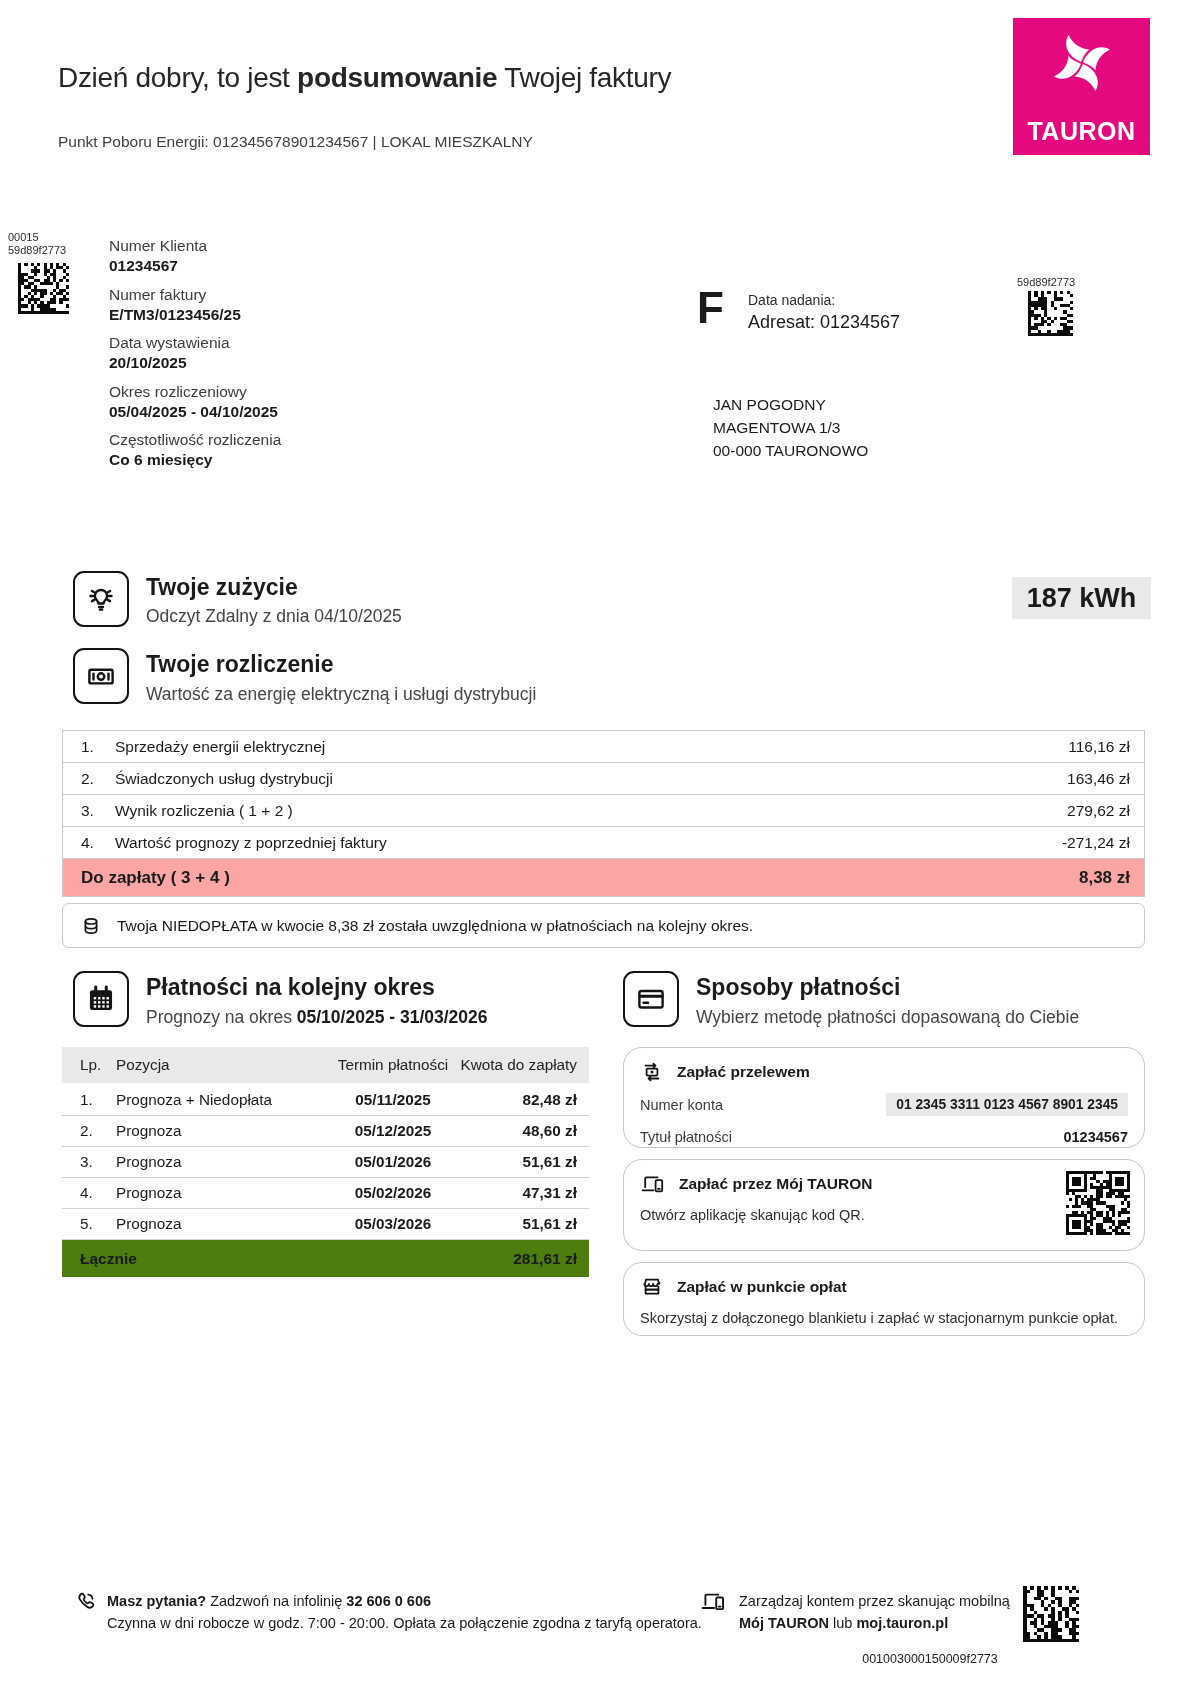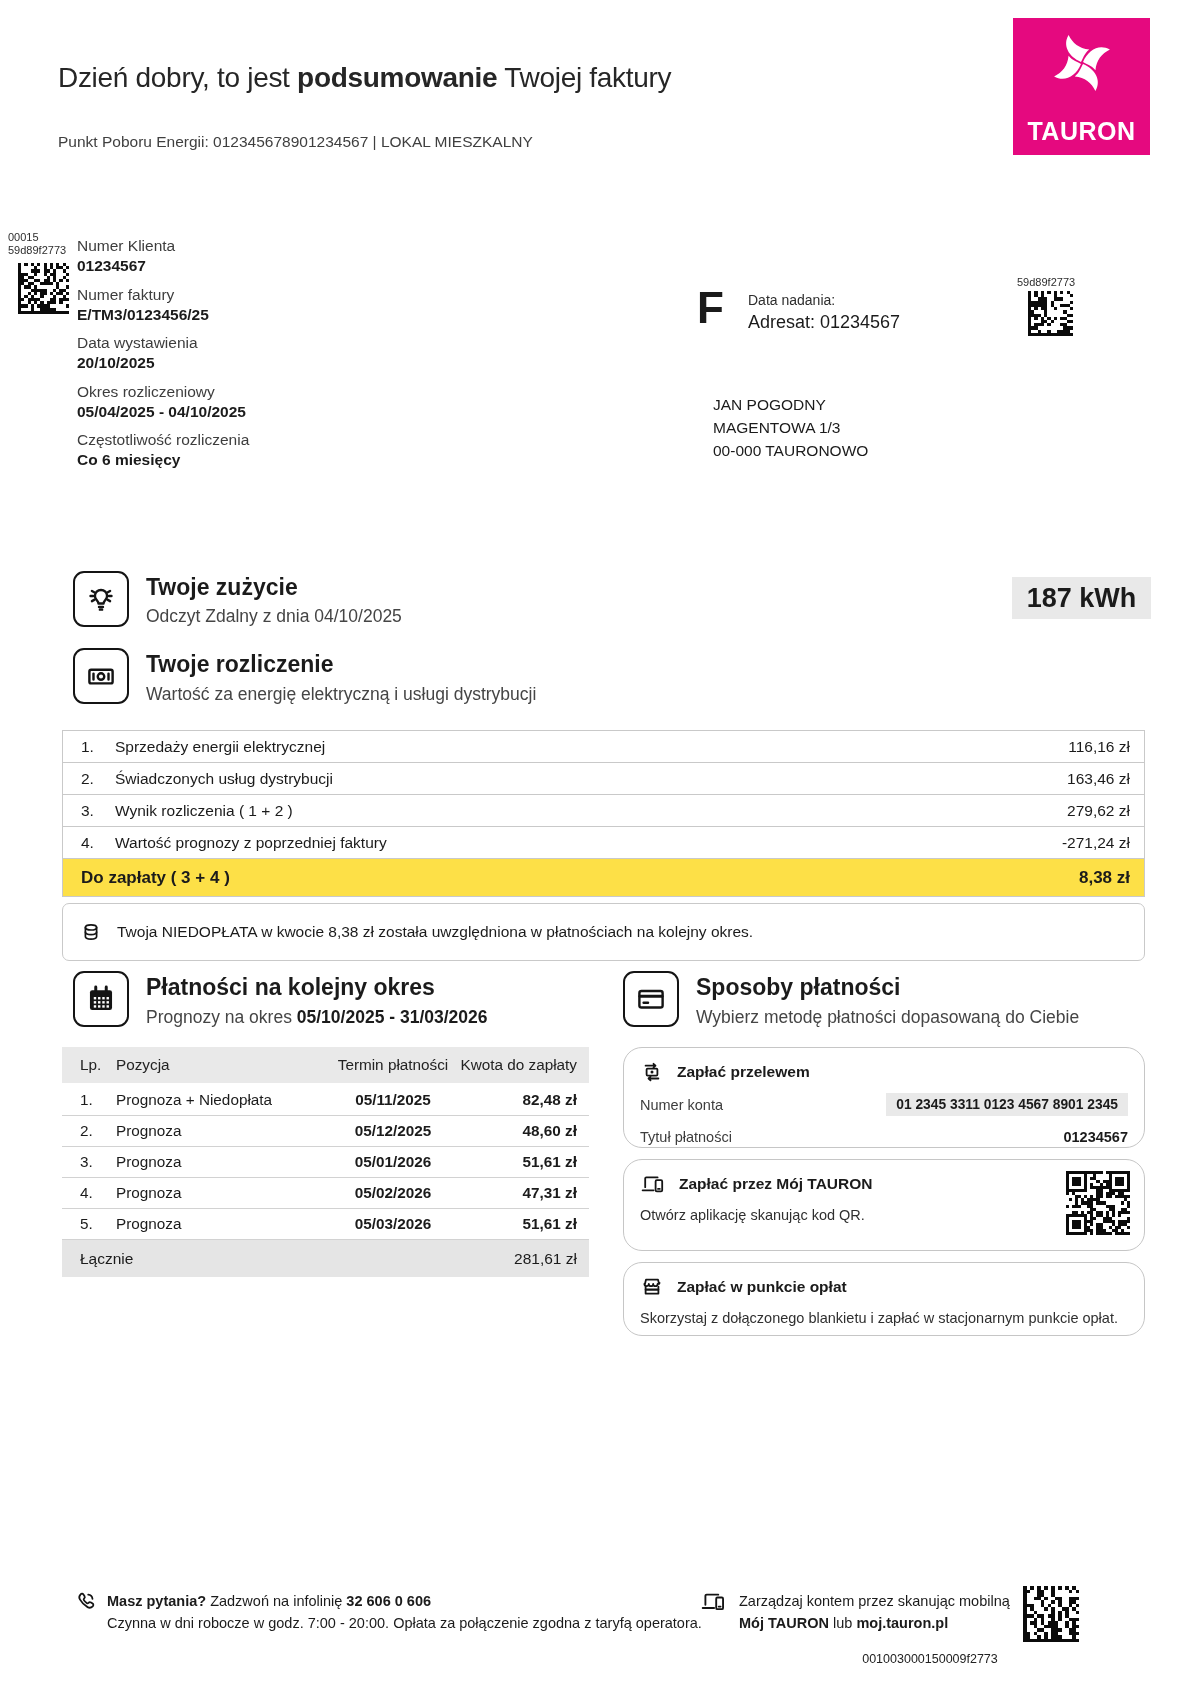--- a/index.html
+++ b/index.html
@@ -15,21 +15,21 @@
   #addr { left:58px; top:161px; font-size:26px; font-weight:700; letter-spacing:0.1px; }
   #logo { left:1013px; top:18px; width:137px; height:137px; display:block; }
   #logo .pin { position:absolute; left:50%; top:14px; transform:translateX(-50%); }
   #logo .logo-text { position:absolute; bottom:9px; width:100%; text-align:center; color:#fff;
                      font-size:25px; font-weight:700; letter-spacing:0.5px; }
 
   
   #print-codes { left:8px; top:231px; font-size:11px; line-height:13px; color:#2e2e2e; }
   #dm-left { left:18px; top:263px; width:51px; height:51px; }
   #meta-fields { left:77px; top:236px; width:320px; }
-  .mf { margin-bottom:8.5px; }
+  .mf { margin-bottom:8.5px;margin-left:32px; }
   .mf .lbl { font-size:15.5px; color:#3d3d3d; line-height:20px; }
   .mf .val { font-size:15.5px; font-weight:700; line-height:20px; }
 
   
   #frank { left:697px; top:286px; font-size:44px; line-height:44px; font-weight:700; }
   #posting { left:748px; top:292px; }
   #posting .posting-lbl { font-size:14px; color:#2e2e2e; }
   #posting .posting-val { font-size:18px; margin-top:4px; }
   #recipient { left:713px; top:393px; font-size:15.5px; line-height:23px; }
   #code-right { left:1017px; top:276px; font-size:11px; color:#2e2e2e; }
@@ -52,47 +52,47 @@
   #billing-icon { left:73px; top:648px; }
   #billing-title { left:146px; top:651px; }
   #billing-sub { left:146px; top:684px; }
 
   
   #billing-table { left:62px; top:730px; width:1083px; border:1px solid #c9c9c9; background:#fff; }
   .b-row { height:32px; display:flex; align-items:center; padding:0 14px 0 18px;
            font-size:15.5px; border-bottom:1px solid #c9c9c9; }
   .b-no { width:34px; }
   .b-label { flex:1; }
-  #billing-total { height:37px; background:#fde047; display:flex; align-items:center;
+  #billing-total { height:37px; background:#fca5a5; display:flex; align-items:center;
                    padding:0 14px 0 18px; font-size:17px; font-weight:700;gap:44px; }
   #billing-total .t-label { flex:1; }
 
   
-  #notice { left:62px; top:903px; width:1083px; height:58px; border:1px solid #c9c9c9;
+  #notice { left:62px; top:903px; width:1083px; height:45px; border:1px solid #c9c9c9;
             border-radius:7px; display:flex; align-items:center; gap:14px;
             padding:0 16px; font-size:15.5px; }
 
   
   #pay-icon { left:73px; top:971px; }
   #pay-title { left:146px; top:974px; }
   #pay-sub { left:146px; top:1007px; }
 
   
   #pay-table { left:62px; top:1047px; width:527px; }
   .p-head { height:36px; background:#e9e9e9; display:flex; align-items:center;
             padding:0 12px 0 18px; font-size:15.3px; color:#232323; margin-bottom:2px; }
   .p-row { height:31px; display:flex; align-items:center; padding:0 12px 0 18px;
            font-size:15.3px; border-bottom:1px solid #d2d2d2; }
   .p-no { width:36px; }
   .p-item { flex:1; }
   .p-due { width:132px; text-align:center; }
   .p-amt { width:118px; text-align:right; }
   .p-row .p-due, .p-row .p-amt { font-weight:700; }
-  .p-total { height:37px; background:#e5e5e5; display:flex; align-items:center;
-             padding:0 12px 0 18px; font-size:15.5px; font-weight:400; }
+  .p-total { height:37px; background:#4d7c0f; display:flex; align-items:center;
+             padding:0 12px 0 18px; font-size:15.5px; font-weight:700; }
   .p-total .t-label { flex:1; }
 
   
   #methods-icon { left:623px; top:971px; }
   #methods-title { left:696px; top:974px; }
   #methods-sub { left:696px; top:1007px; }
 
   .card { position:absolute; left:623px; width:522px; border:1px solid #c6c6c6;
           border-radius:19px; padding:12px 16px; background:#fff; }
   #card-transfer { top:1047px; height:101px; }

